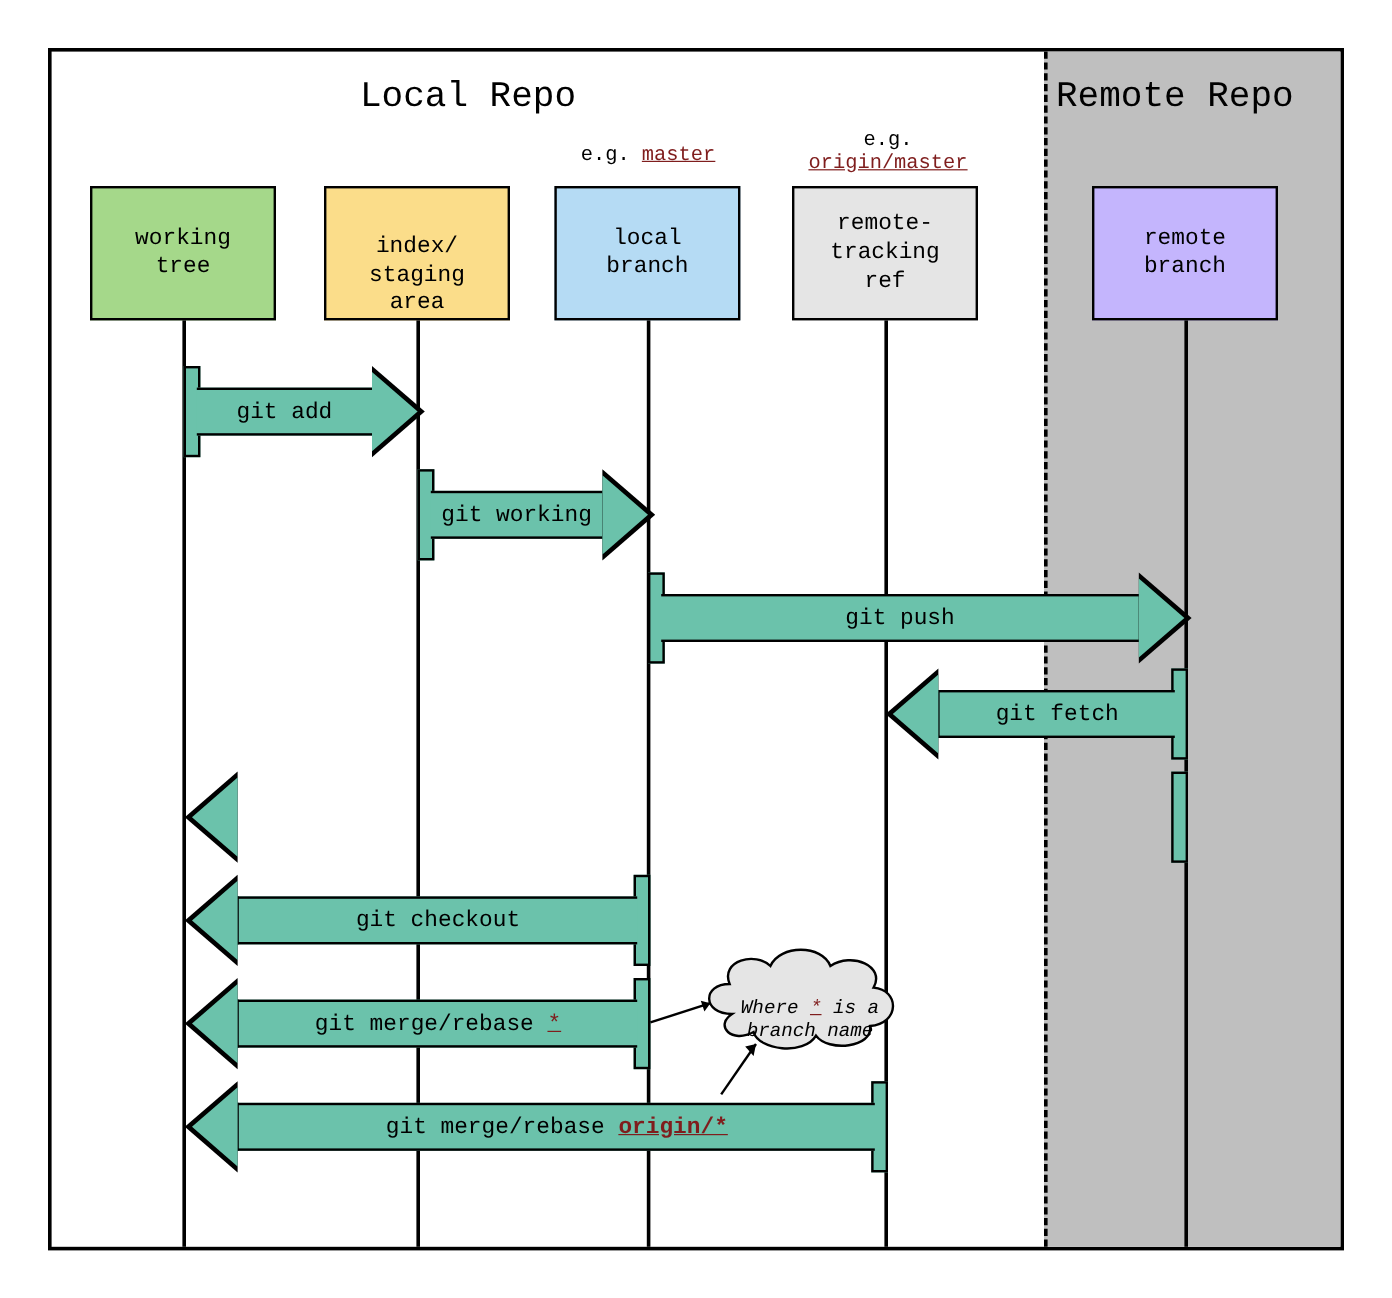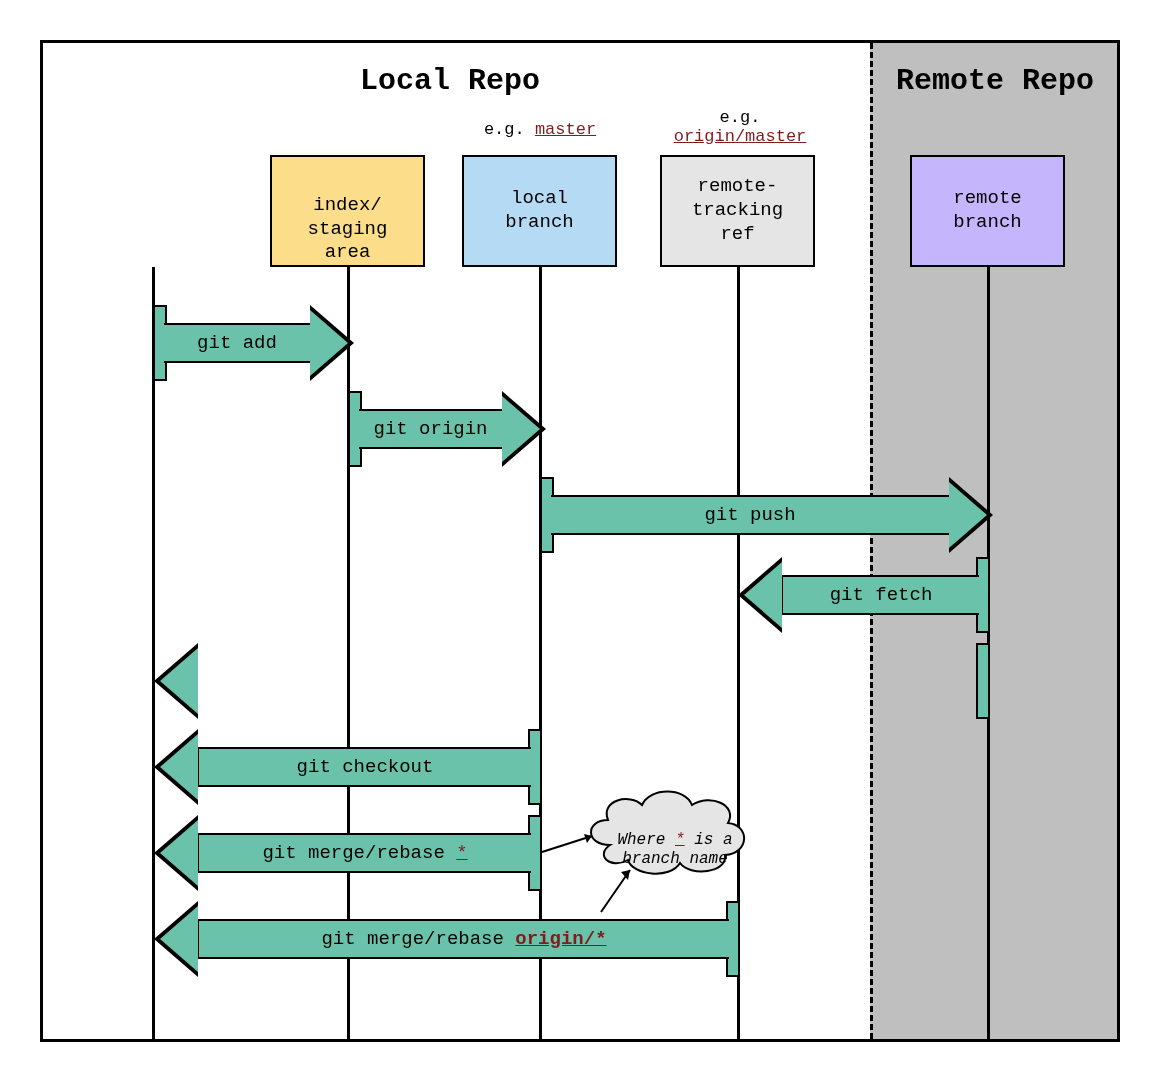--- a/index.html
+++ b/index.html
@@ -33,22 +33,21 @@
   .dashed-line {
     position: absolute;
     left: 870px;
     top: 43px;
     height: 996px;
     border-left: 3px dashed #000;
   }
   .section-title {
     position: absolute;
     font-size: 30px;
-    font-weight: bold;
-    text-align: center;
+    font-weight: normal;
   }
   .eg-label {
     position: absolute;
     font-size: 17px;
     text-align: center;
     width: 180px;
   }
   .code-purple { color: #7f1d1d; text-decoration: underline; }
   .lane-box {
     position: absolute;
@@ -138,20 +137,24 @@
   <div class="section-title" style="left:300px; top:64px; width:300px;">Local Repo</div>
   <div class="section-title" style="left:880px; top:64px; width:230px;">Remote Repo</div>
 
   <div class="eg-label" style="left:450px; top:120px;">
     <span>e.g. </span><span class="code-purple">master</span>
   </div>
   <div class="eg-label" style="left:650px; top:108px;">
     <span>e.g.</span><br><span class="code-purple">origin/master</span>
   </div>
 
+  <div class="lane-box" style="left:75px;  top:155px; background:#a5d88a;">
+      <span style="white-space:pre-line;">working
+tree</span>
+    </div>
   <div class="lane-box" style="left:270px; top:155px; background:#fbdd8a;align-items:flex-end;">
       <span style="white-space:pre-line;">index/
 staging
 area</span>
     </div>
   <div class="lane-box" style="left:462px; top:155px; background:#b5dbf4;align-items:center;">
       <span style="white-space:pre-line;">local
 branch</span>
     </div>
   <div class="lane-box" style="left:660px; top:155px; background:#e5e5e5;">
@@ -171,21 +174,21 @@
   <div class="lifeline" style="left:987px; top:267px; height:772px;"></div>
 
   <div class="arrow-tail" style="left:153px; top:305px; height:76px;"></div>
   <div class="arrow-body" style="left:164px; top:323px; width:148px; border-left:none;">
       <span>git add</span>
     </div>
   <div class="arrow-head-right" style="left:310px; top:305px;"></div>
 
   <div class="arrow-tail" style="left:348px; top:391px; height:76px;"></div>
   <div class="arrow-body" style="left:359px; top:409px; width:145px; border-left:none;">
-      <span>git origin</span>
+      <span>git working</span>
     </div>
   <div class="arrow-head-right" style="left:502px; top:391px;"></div>
 
   <div class="arrow-tail" style="left:540px; top:477px; height:76px;"></div>
   <div class="arrow-body" style="left:551px; top:495px; width:400px; border-left:none;">
       <span>git push</span>
     </div>
   <div class="arrow-head-right" style="left:949px; top:477px;"></div>
 
   <div class="arrow-tail" style="left:976px; top:557px; height:76px;"></div>

